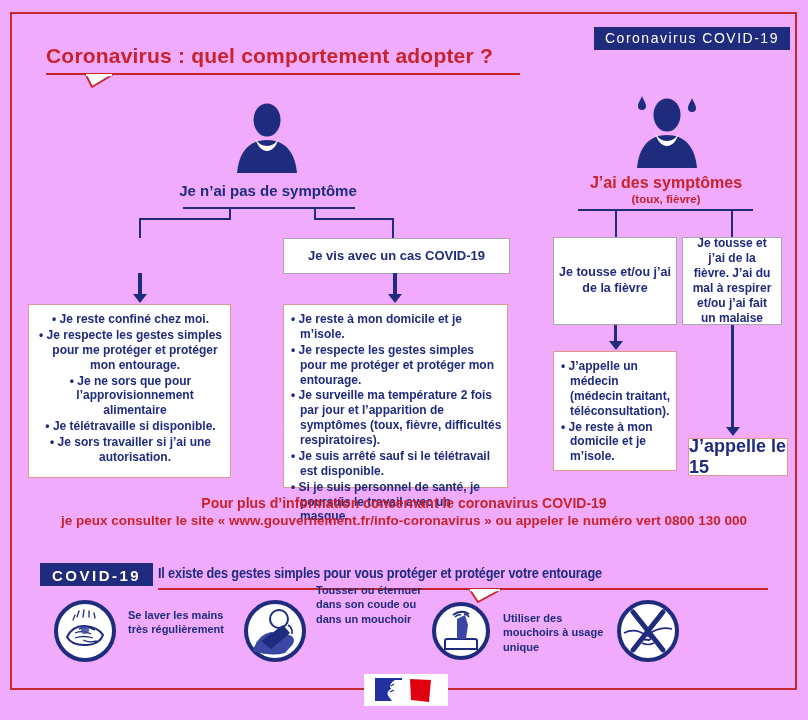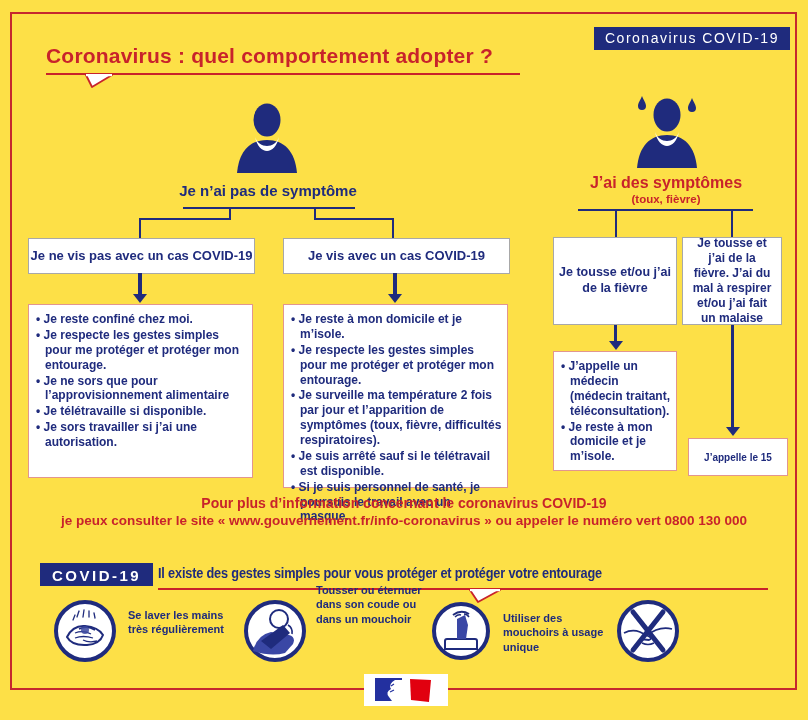--- a/index.html
+++ b/index.html
@@ -3,21 +3,21 @@
 <meta charset="utf-8">
 <style>
   :root{
     --navy:#1f2b7d;
     --red:#c8232b;
     --salmon:#e2968e;
     --gray:#a8a8a8;
   }
   html,body{margin:0;padding:0;background:#fff;}
   .poster{
-    position:relative;width:808px;height:720px;background:#fde047;overflow:hidden;
+    position:relative;width:808px;height:720px;background:#f0abfc;overflow:hidden;
     font-family:"Liberation Sans",sans-serif;color:var(--navy);
   }
   .frame{position:absolute;left:10px;top:12px;width:783px;height:674px;border:2px solid #c5282e;}
   .badge-top{
     position:absolute;left:594px;top:27px;background:var(--navy);color:#fff;
     font-size:14px;letter-spacing:1.5px;padding:3px 11px 4px;font-weight:400;
   }
   .title{
     position:absolute;left:46px;top:44px;margin:0;font-size:21px;font-weight:bold;
     color:var(--red);letter-spacing:.2px;
@@ -50,21 +50,21 @@
   }
   .action-box ul{list-style:none;margin:0;padding:0;}
   .action-box li{
     font-size:12px;font-weight:bold;color:var(--navy);line-height:1.24;
     padding-left:9px;text-indent:-9px;margin-bottom:1px;
   }
   .action-box li::before{content:"\2022\00a0";}
   .call15-box{
     position:absolute;border:1px solid var(--salmon);background:#fff;
     display:flex;align-items:center;justify-content:center;
-    font-size:10px;font-weight:bold;color:var(--navy);
+    font-size:18px;font-weight:bold;color:var(--navy);
   }
   .info-line1{position:absolute;left:0;top:495px;width:808px;text-align:center;
     font-size:14px;font-weight:bold;color:var(--red);}
   .info-line2{position:absolute;left:0;top:513px;width:808px;text-align:center;
     font-size:13.5px;font-weight:bold;color:var(--red);}
   .covid-badge-bottom{
     position:absolute;left:40px;top:563px;background:var(--navy);color:#fff;
     font-size:15px;font-weight:bold;letter-spacing:2.5px;padding:4px 12px 2px;
   }
   .gestures-heading{
@@ -108,29 +108,28 @@
   <div class="section-heading-left">Je n’ai pas de symptôme</div>
 
   <div class="nline" style="left:183px;top:207px;width:172px;height:2px;"></div>
   <div class="nline" style="left:229px;top:207px;width:2px;height:13px;"></div>
   <div class="nline" style="left:314px;top:207px;width:2px;height:13px;"></div>
   <div class="nline" style="left:139px;top:218px;width:92px;height:2px;"></div>
   <div class="nline" style="left:314px;top:218px;width:80px;height:2px;"></div>
   <div class="nline" style="left:139px;top:218px;width:2px;height:20px;"></div>
   <div class="nline" style="left:392px;top:218px;width:2px;height:20px;"></div>
 
-  <div class="cond-box" style="left:28px;top:238px;width:225px;height:34px;">Je ne vis pas avec un cas COVID-19</div>
   <div class="cond-box" style="left:283px;top:238px;width:225px;height:34px;">Je vis avec un cas COVID-19</div>
 
   <div class="nline" style="left:138px;top:273px;width:4px;height:21px;"></div>
   <div class="arrowhead" style="left:133px;top:294px;"></div>
   <div class="nline" style="left:393px;top:273px;width:4px;height:21px;"></div>
   <div class="arrowhead" style="left:388px;top:294px;"></div>
 
-  <div class="action-box" style="left:28px;top:304px;width:225px;height:174px;">
+  <div class="action-box" style="left:28px;top:304px;width:203px;height:174px;text-align:center;">
     <ul>
       <li>Je reste confiné chez moi.</li>
       <li>Je respecte les gestes simples pour me protéger et protéger mon entourage.</li>
       <li>Je ne sors que pour l’approvisionnement alimentaire</li>
       <li>Je télétravaille si disponible.</li>
       <li>Je sors travailler si j’ai une autorisation.</li>
     </ul>
   </div>
 
   <div class="action-box" style="left:283px;top:304px;width:225px;height:184px;">

